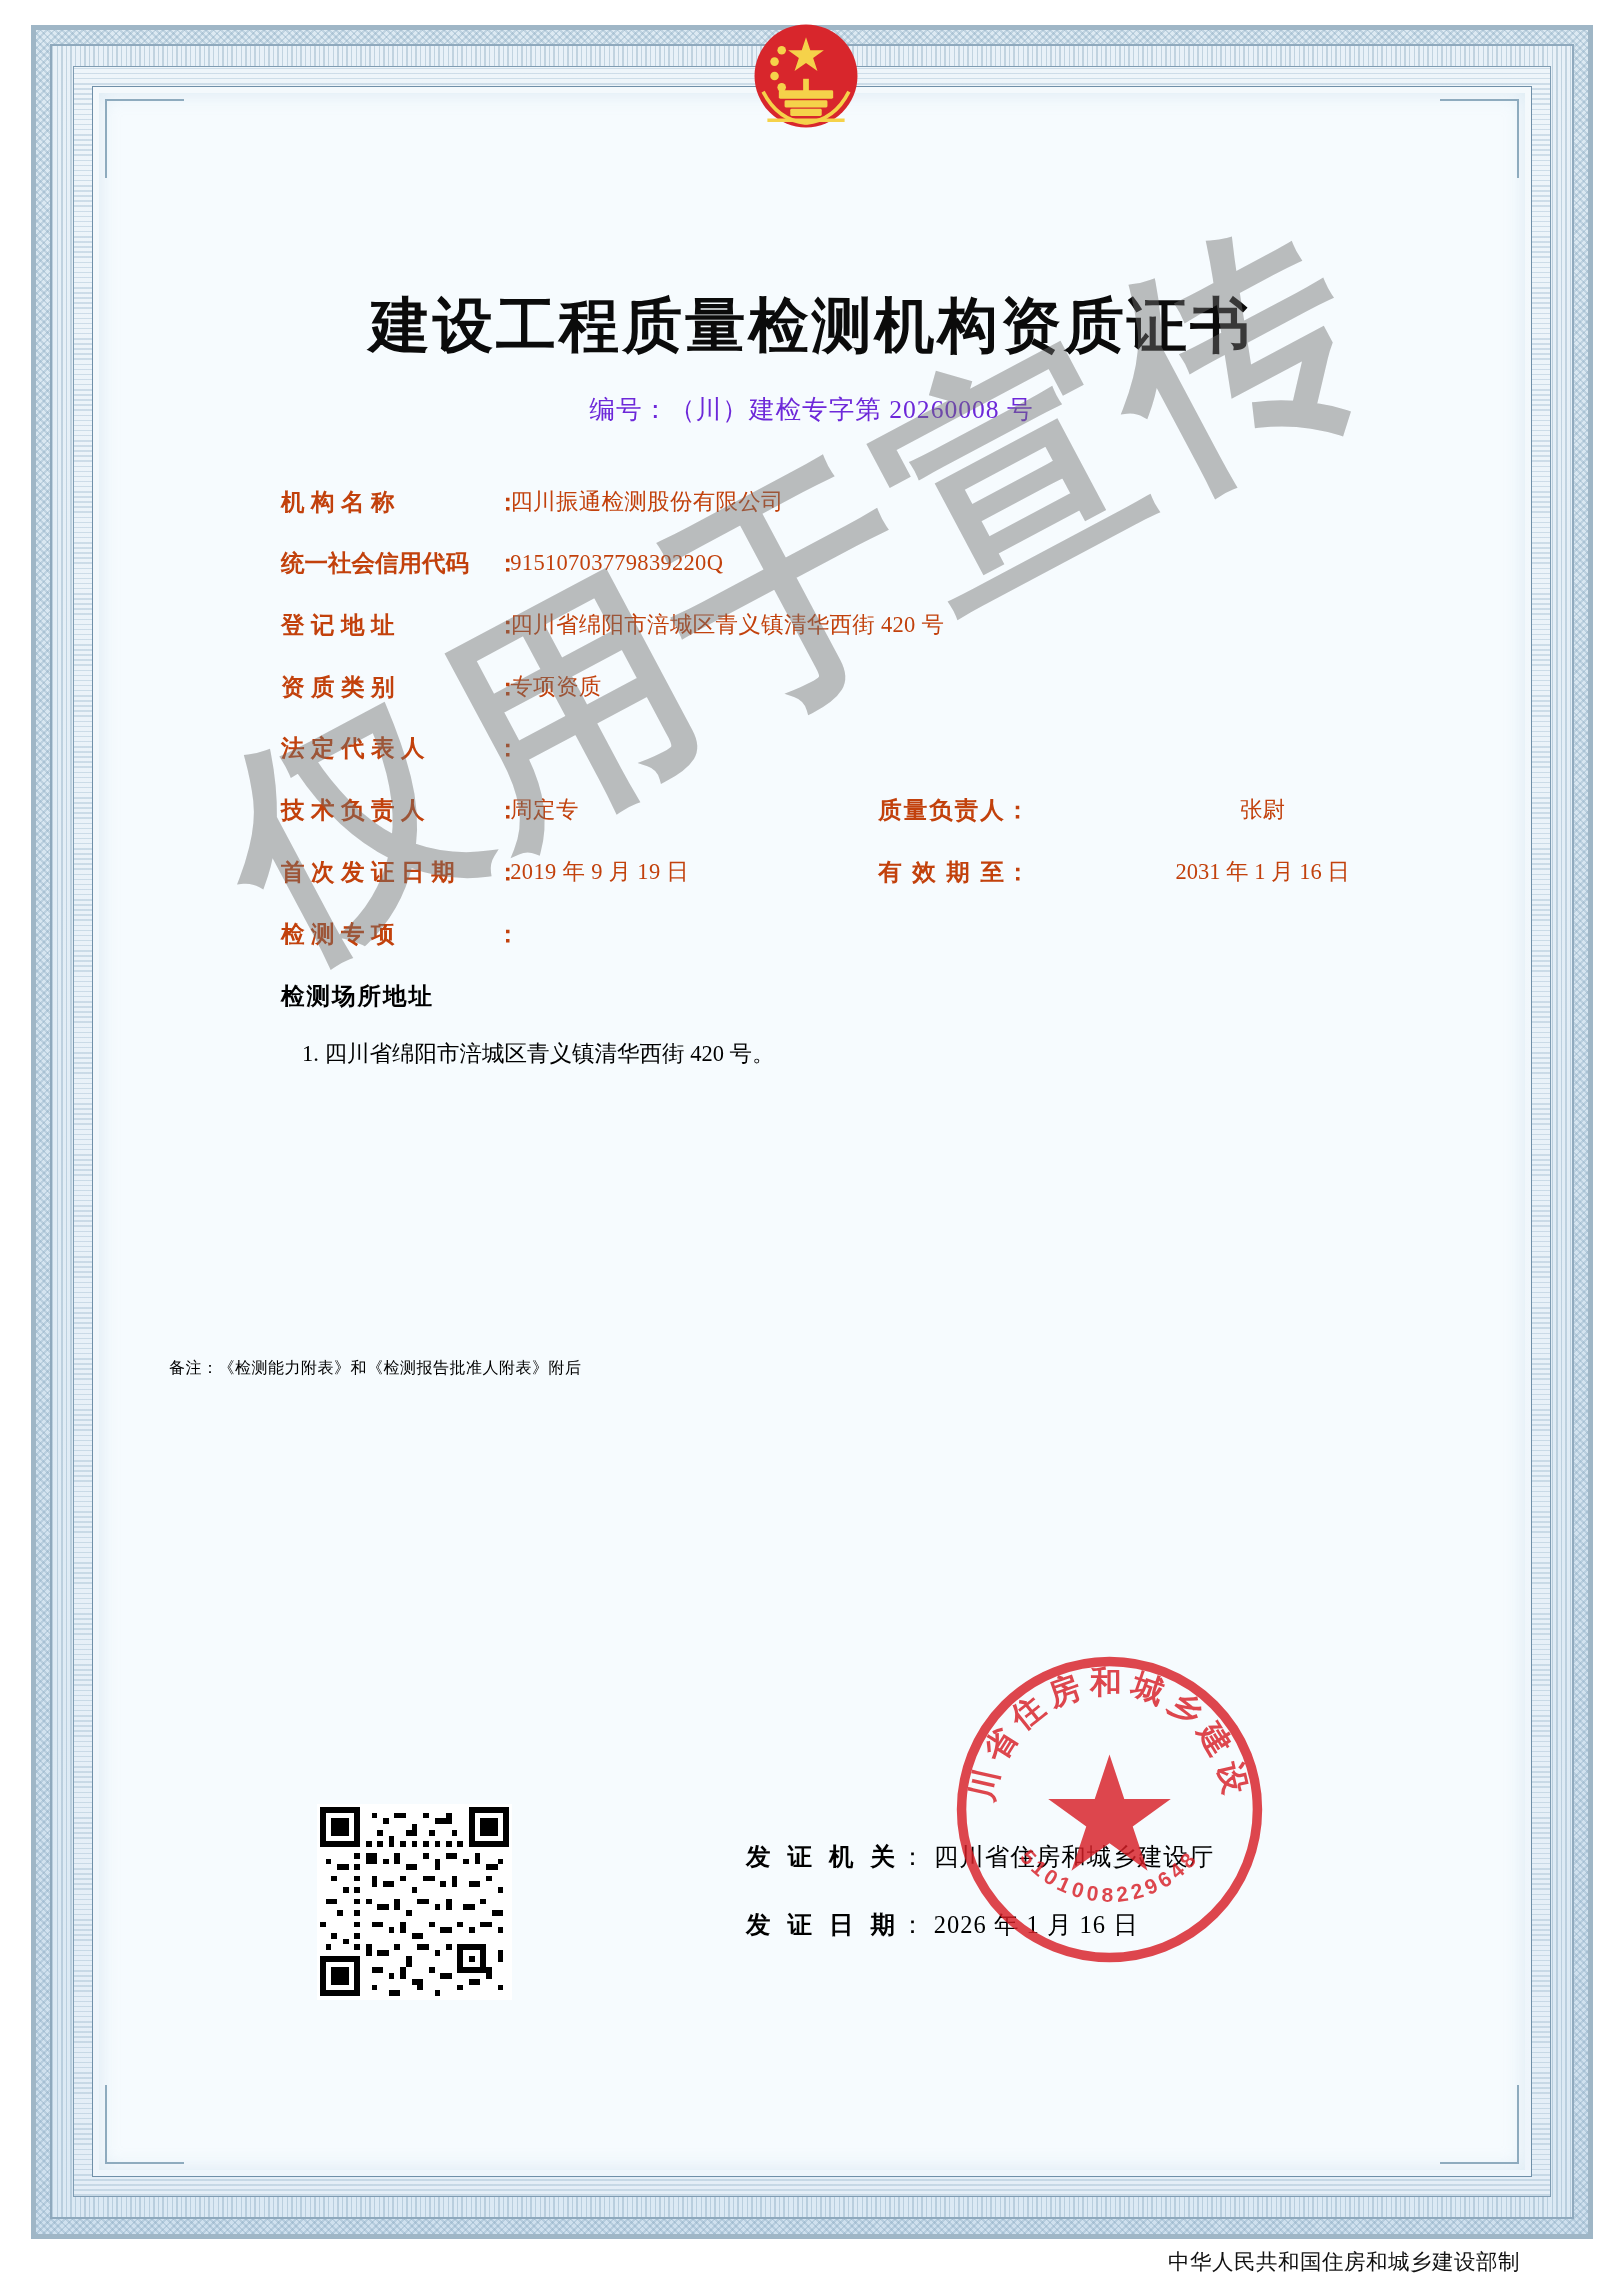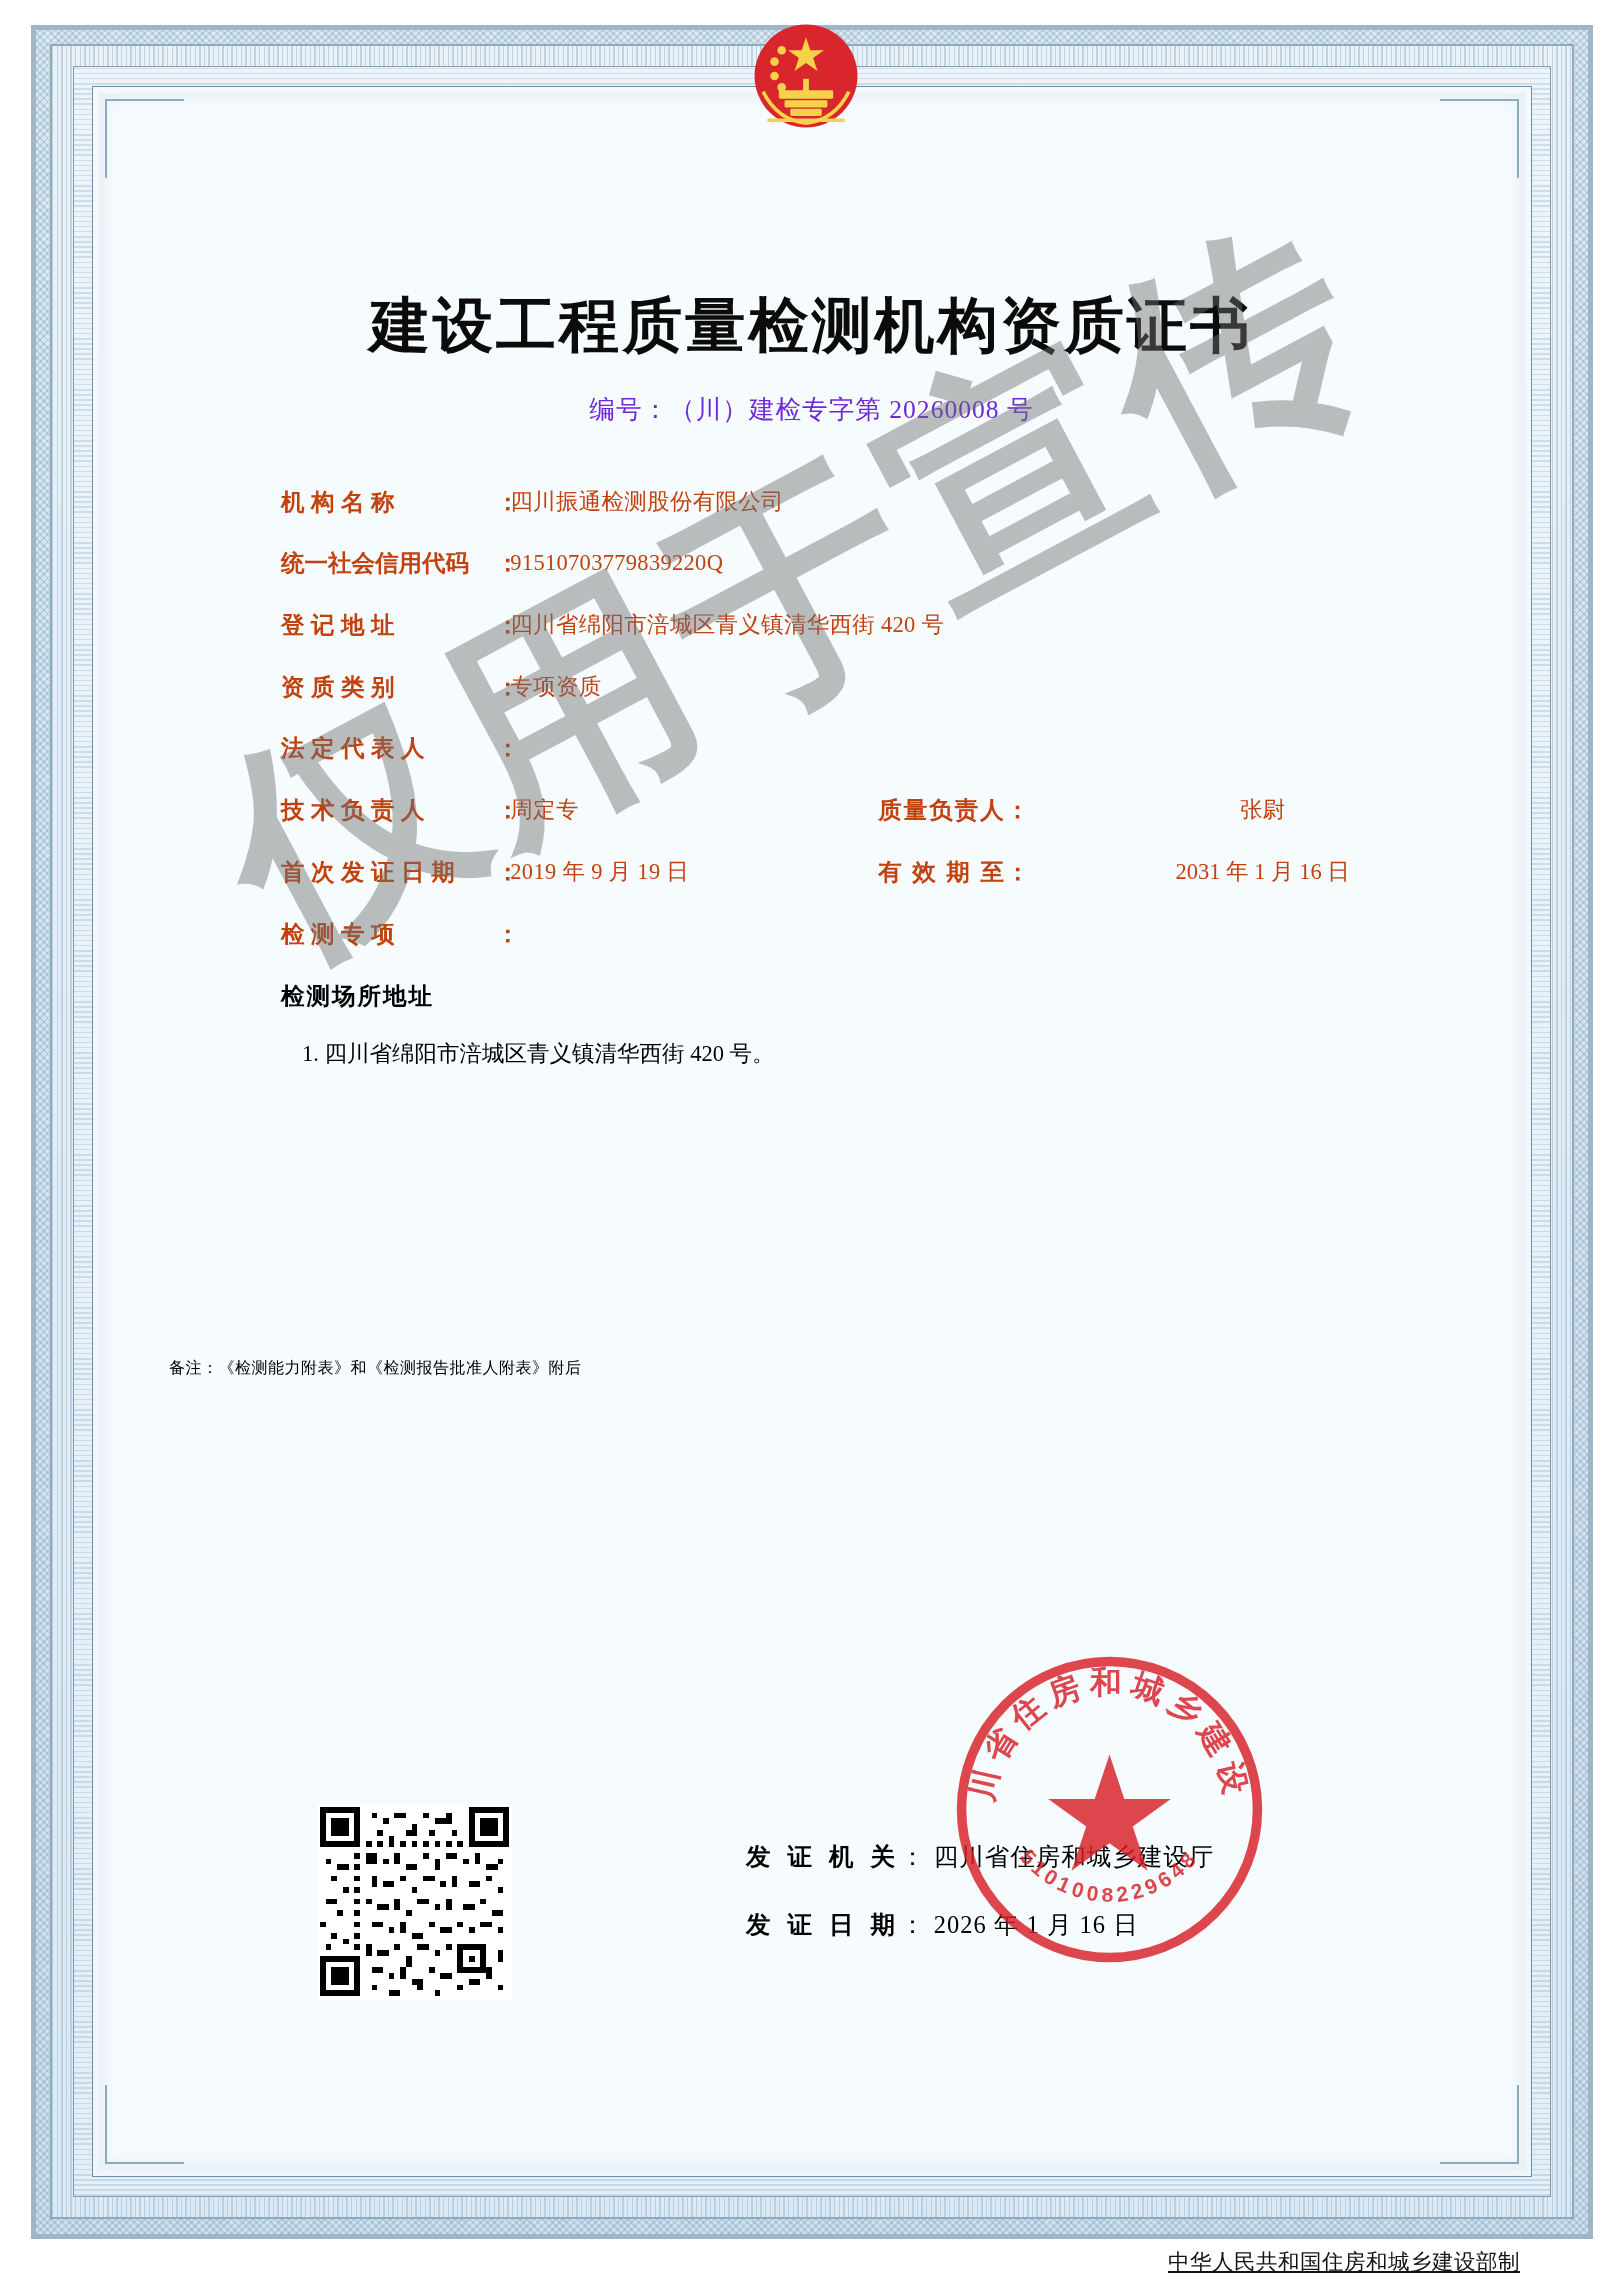--- a/index.html
+++ b/index.html
@@ -285,21 +285,20 @@
   }
 
   .footer {
     position: absolute;
     right: 92px;
     bottom: 19.4px;
     font-size: 21.5px;
     color: #111;
     letter-spacing: 0.5px;
     z-index: 6;
-    text-decoration: underline;
   }
 </style>
 </head>
 <body>
 
 <div class="page">
 
   <div class="frame-outer">
     <div class="frame-mid">
       <div class="frame-inner-band">

